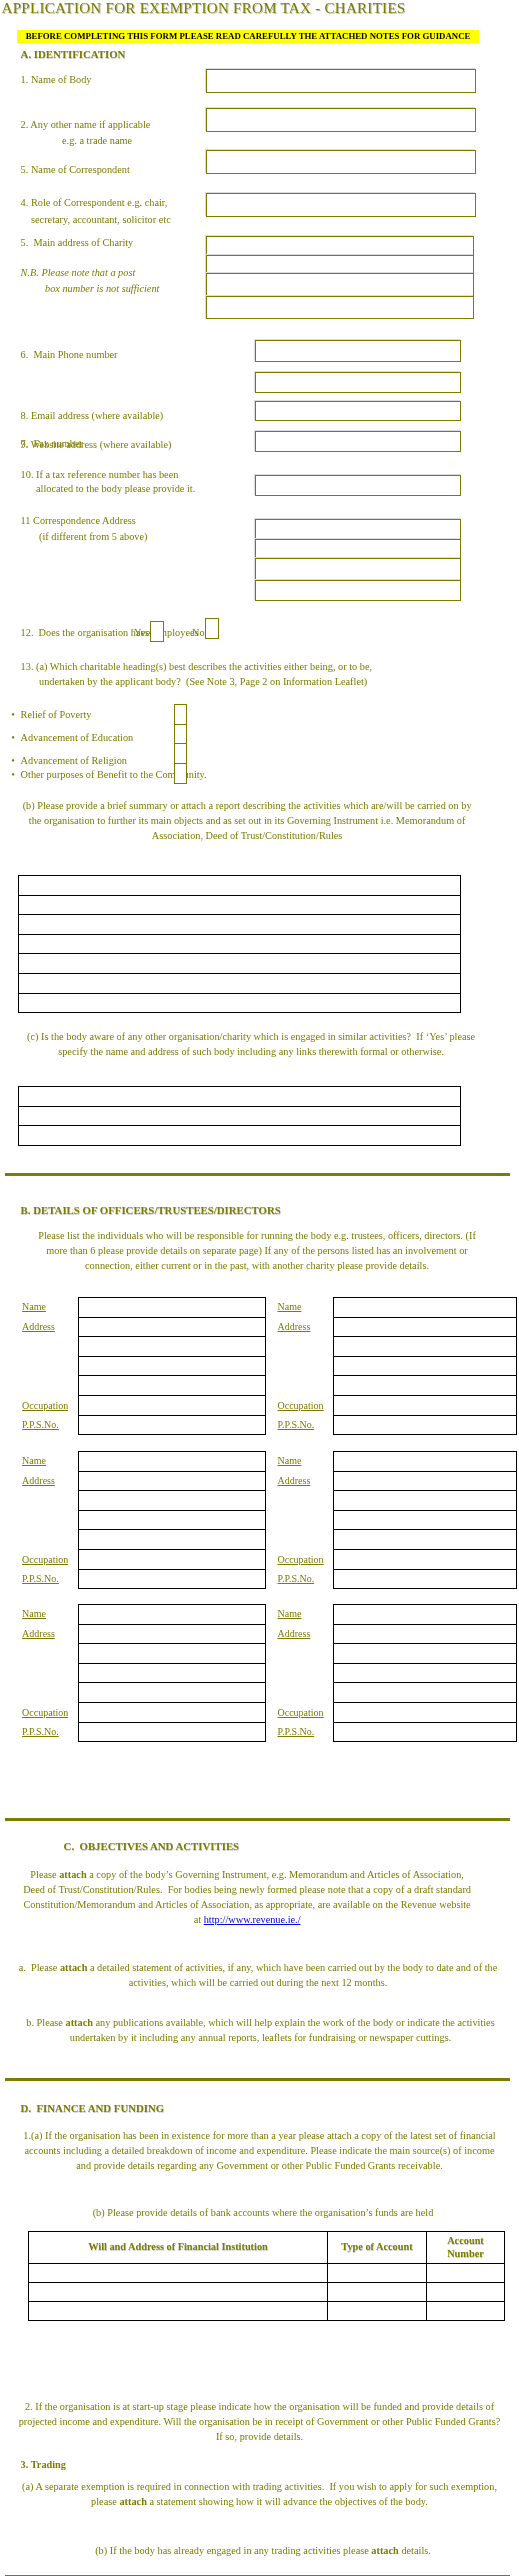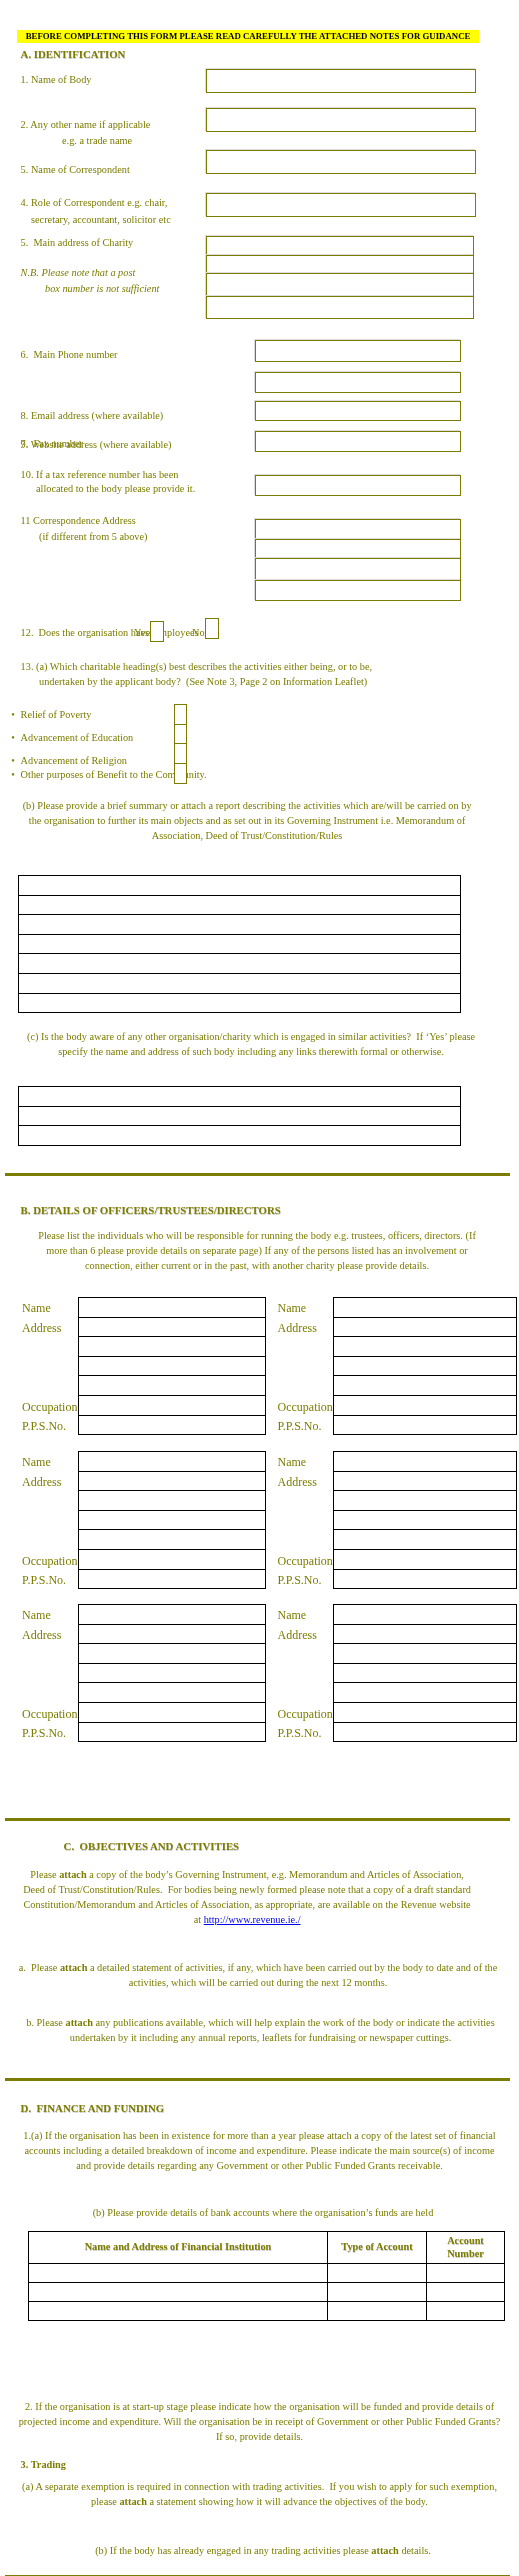--- a/index.html
+++ b/index.html
@@ -23,32 +23,33 @@
           box-shadow:-1px -1px 0 #dcdcdc; }
   .cb { position:absolute; background:#ffffff; border:1px solid #7c7c00; }
   .divider { position:absolute; left:5.2px; width:505px; height:3.1px; background:#7c7c00; }
   .link { color:#0000ee; text-decoration:underline; }
   table.grid { position:absolute; border-collapse:collapse; background:#ffffff; }
   table.grid td, table.grid th { border:1px solid #000000; padding:0 2.1px; }
   table.grid th { font-size:10.3px; font-weight:bold; color:#7c7c00; text-align:center;
                   vertical-align:middle; line-height:12.4px; text-shadow:0.5px 0.5px 0 #cccccc; }
   table.rows7 tr { height:19.6px; }
   .officer { position:absolute; width:245px; }
-  .officer .olab { position:absolute; left:1.5px; font-size:12px; color:#7c7c00; }
+  .officer .olab { position:absolute; left:1.5px; font-size:10px; color:#7c7c00;text-decoration:underline; }
   .officer .obox { margin-left:57px; width:188px; height:20.6px; background:#ffffff;
                    border:1px solid #000000; margin-top:-1px; }
   .officer .obox.first { margin-top:0; }
   .officer.right { width:242px; }
   .officer.right .obox { width:184px; }
 </style>
 </head>
 <body>
 
 <div id="page">
 
+  <div class="title">APPLICATION FOR EXEMPTION FROM TAX - CHARITIES</div>
   <div class="banner">BEFORE COMPLETING THIS FORM PLEASE READ CAREFULLY THE ATTACHED NOTES FOR GUIDANCE</div>
   <div class="heading" style="left:20.6px; top:48px;">A. IDENTIFICATION</div>
 
   <span class="t" style="left:20.6px; top:72px;">1. Name of Body</span>
   <div class="fbox" style="left:206px; top:69px; width:270px; height:24px;"></div>
 
   <span class="t" style="left:20.6px; top:117px;">2. Any other name if applicable</span>
   <span class="t" style="left:62px; top:133px;">e.g. a trade name</span>
   <div class="fbox" style="left:206px; top:108px; width:270px; height:24px;"></div>
 
@@ -258,21 +259,21 @@
   <div class="t" style="left:18.5px; top:2205px; width:489px;">(b) Please provide details of bank accounts where the organisation’s funds are held</div>
 
   <table class="grid" style="left:28px; top:2231px; width:477px;">
     <colgroup>
         <col style="width:299px;">
         <col style="width:99px;">
         <col style="width:78px;">
       </colgroup>
     <tbody>
         <tr style="height:32px;">
-      <th>Name and Address of Financial Institution</th>
+      <th>Will and Address of Financial Institution</th>
       <th>Type of Account</th>
       <th>Account Number</th>
     </tr>
     <tr style="height:19px;">
       <td></td>
       <td></td>
       <td></td>
     </tr>
     <tr style="height:19px;">
       <td></td>

